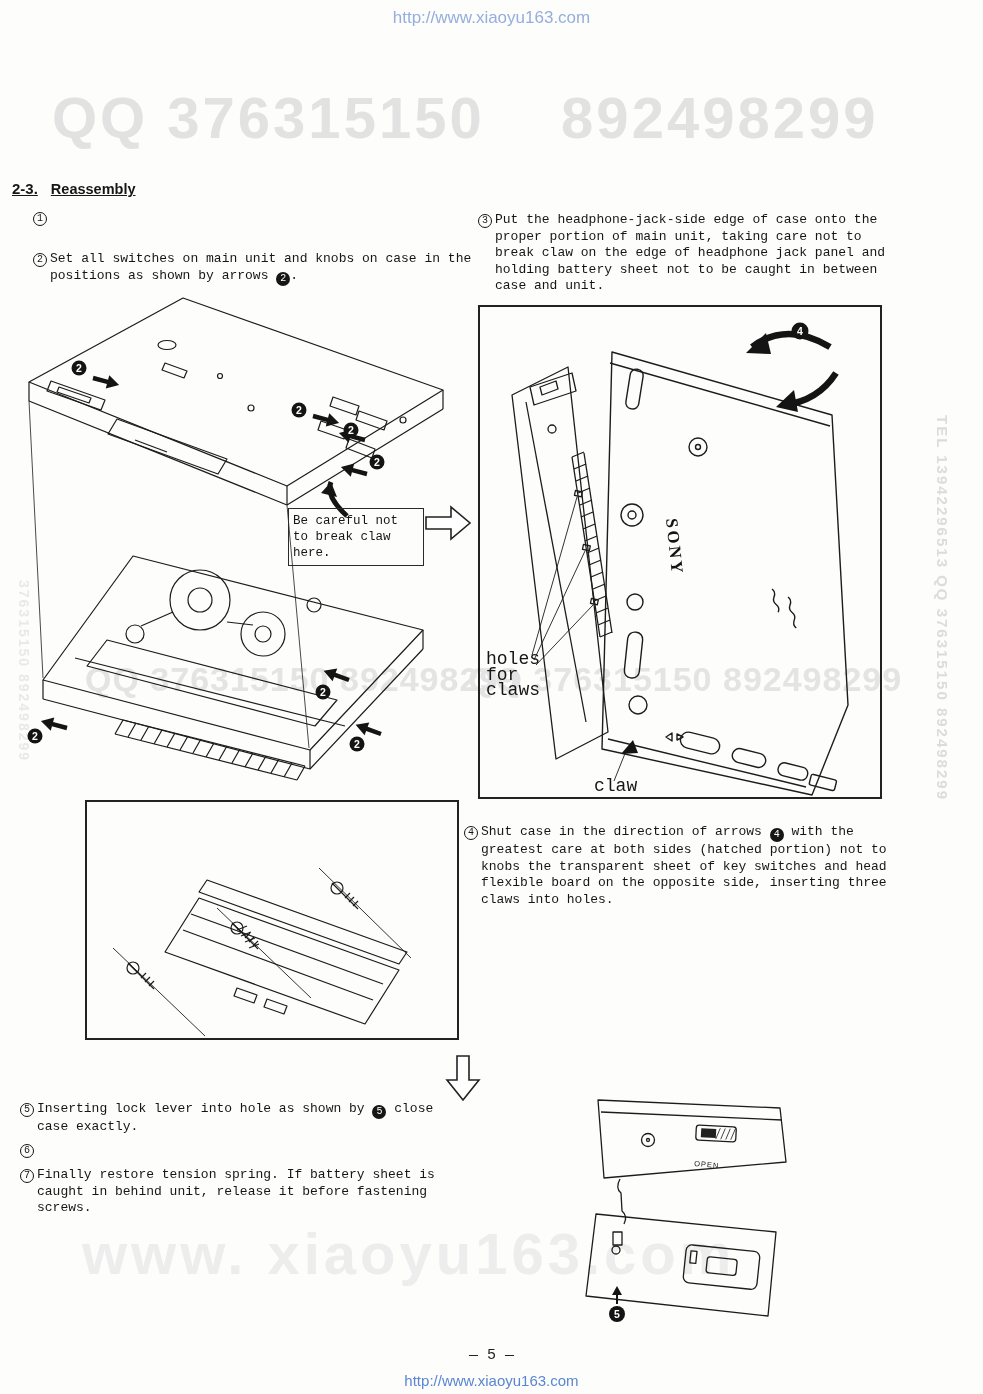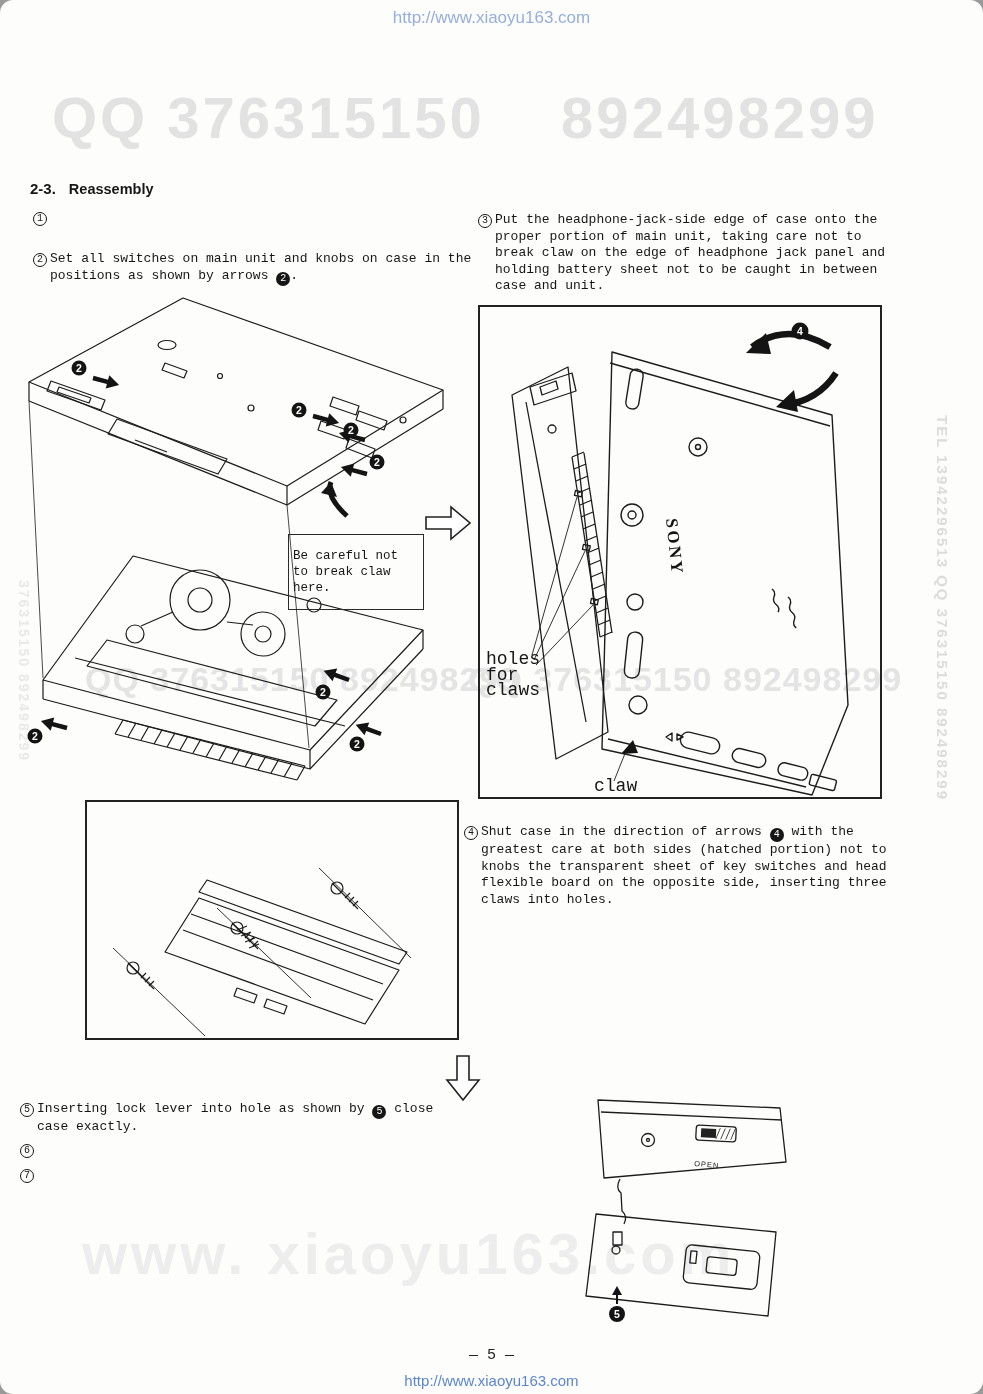--- a/index.html
+++ b/index.html
@@ -1,50 +1,50 @@
 <!DOCTYPE html>
 <html><head>
 <meta charset="utf-8">
 <style>
   * { margin:0; padding:0; box-sizing:border-box; }
   html,body { background:#9a9a9a; }
   .page {
     position:relative; width:983px; height:1394px; margin:0 auto;
     background:#fdfdfb; overflow:hidden;
-    font-family:"Liberation Mono", monospace; color:#161616;border-radius:13px;
+    font-family:"Liberation Mono", monospace; color:#161616;
   }
   
   .wm { position:absolute; font-family:"Liberation Sans", sans-serif; font-weight:bold; white-space:pre; pointer-events:none; }
   .wm-top-url   { left:0; right:0; top:8px; text-align:center; color:#96aede; font-size:17px; font-weight:normal; }
   .wm-qq-header { left:52px; top:84px; font-size:58px; letter-spacing:3px; color:#e2e2e2; }
   .wm-qq-mid    { top:660px; font-size:34px; letter-spacing:1px; color:#e4e4e4; }
   .wm-site      { left:82px; top:1220px; font-size:58px; letter-spacing:4px; color:#ededed; }
   .wm-right     { left:934px; top:415px; writing-mode:vertical-rl; font-size:15px; letter-spacing:2px; color:#dcdcdc; }
   .wm-left      { left:16px; top:580px; writing-mode:vertical-rl; font-size:14px; letter-spacing:2px; color:#e9e9e9; }
   .wm-bot-url   { left:0; right:0; top:1372px; text-align:center; color:#5b86d2; font-size:15px; font-weight:normal; }
   
-  .heading { position:absolute; left:30px; top:180px; font-family:"Liberation Sans", sans-serif; font-weight:700; font-size:14.5px; }
+  .heading { position:absolute; left:12px; top:180px; font-family:"Liberation Sans", sans-serif; font-weight:700; font-size:14.5px;text-decoration:underline; }
   .sec-num { font-size:15px; margin-right:13px; }
   
   .step { position:absolute; font-size:13px; line-height:16.5px; padding-left:17px; }
   .cnum {
     position:absolute; left:0; top:1.5px; width:14px; height:14px;
     border:1.3px solid #161616; border-radius:50%;
     font-size:10px; line-height:12px; text-align:center;
   }
   .nbadge {
     display:inline-block; width:14px; height:14px; border-radius:50%;
     background:#161616; color:#fff; font-size:10px; line-height:14px;
     text-align:center; vertical-align:-2px;
   }
   
   .fig { position:absolute; }
   .figbox { position:absolute; border:2px solid #222; }
   .figlabel { position:absolute; font-size:18px; line-height:15.5px; color:#161616;font-family:Liberation Mono, monospace; }
-  .caution-box { position:absolute; left:288px; top:508px; width:136px; border:1.2px solid #2a2a2a; padding:13px 4px; font-size:12.5px; line-height:16px; background:transparent;margin-top:26px; }
+  .caution-box { position:absolute; left:288px; top:508px; width:136px; border:1.2px solid #2a2a2a; padding:4px 4px; font-size:12.5px; line-height:16px; background:transparent; }
   svg text { font-family:"Liberation Sans", sans-serif; fill:#141414; }
   .bt { font-size:10.5px; fill:#ffffff; text-anchor:middle; font-weight:bold; }
   .brand { font-family:"Liberation Serif", serif; font-weight:bold; font-size:17px; letter-spacing:2.5px; }
   .open-t { font-size:7.5px; letter-spacing:1px; }
   
   .pagenum { position:absolute; left:0; right:0; top:1347px; text-align:center; font-size:15px; color:#222; }
 </style>
 </head>
 <body>
 
@@ -81,21 +81,21 @@
 
   <div class="step" style="left:20px;top:1101px;width:440px">
     <span class="cnum">5</span><span>Inserting lock lever into hole as shown by </span><span class="nbadge">5</span><span> close case exactly.</span>
   </div>
 
   <div class="step" style="left:20px;top:1142px;width:440px">
     <span class="cnum">6</span>
   </div>
 
   <div class="step" style="left:20px;top:1167px;width:436px">
-    <span class="cnum">7</span>
+    <span class="cnum">7</span><span>Finally restore tension spring. If battery sheet is caught in behind unit, release it before fastening screws.</span>
   </div>
 
   <svg class="fig" style="left:15px;top:288px;width:445px;height:510px" viewBox="0 0 445 510">
     <defs>
       <path id="arw" d="M0,-2.2 L15,-2.2 L15,-6.8 L27,0 L15,6.8 L15,2.2 L0,2.2 Z"></path>
     </defs>
     <g stroke="#1c1c1c" fill="none" stroke-width="1.2" stroke-linejoin="round">
       <polygon points="168,10 428,102 272,198 14,94"></polygon>
       <line x1="14" y1="94" x2="14" y2="113"></line>
       <line x1="272" y1="198" x2="272" y2="217"></line>

